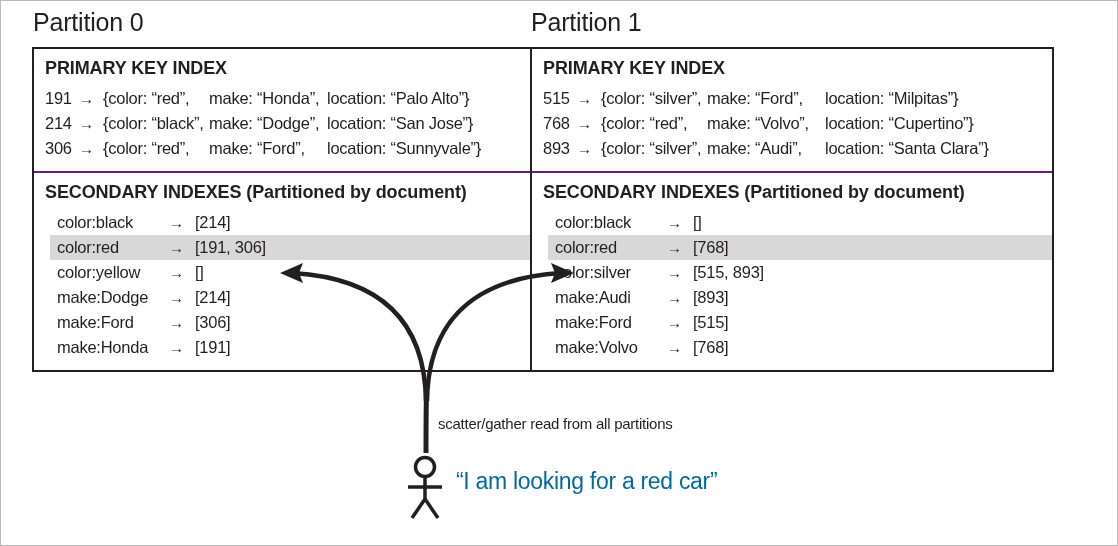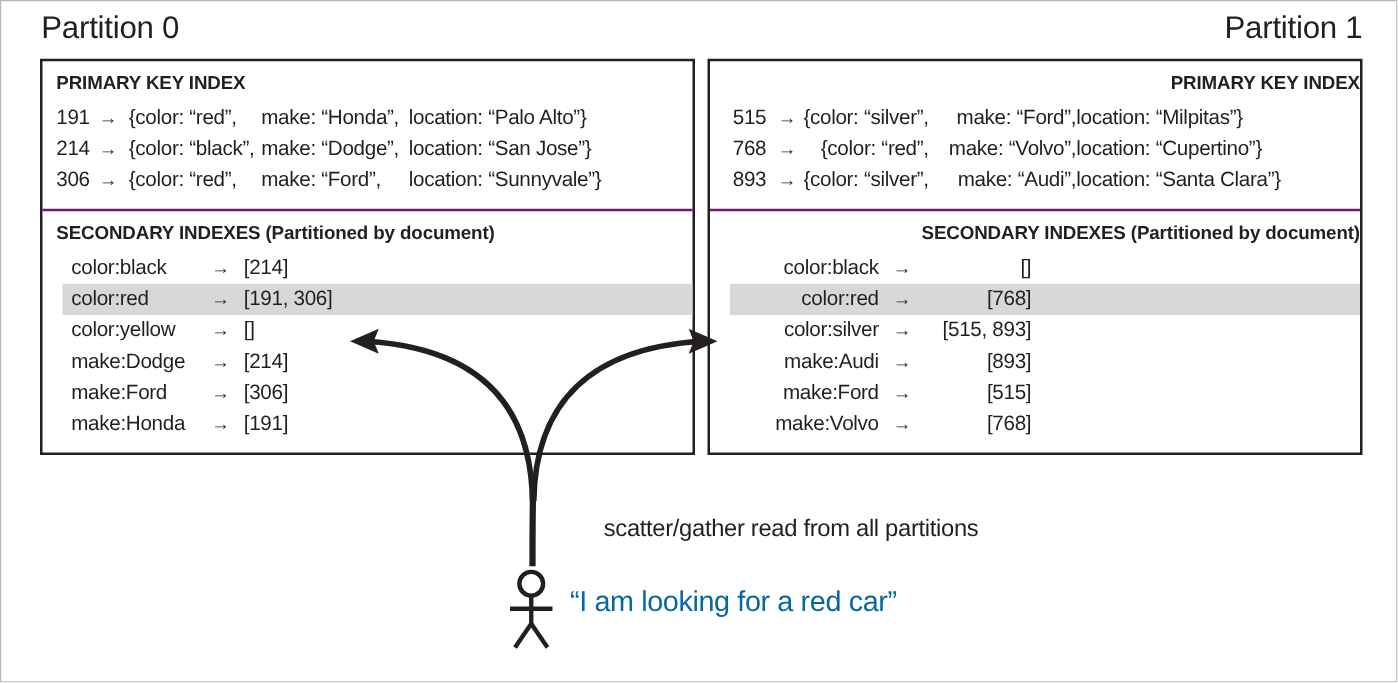--- a/index.html
+++ b/index.html
@@ -16,21 +16,21 @@
     border:1px solid #b9b9b9;
     background:#fff;
     text-decoration:underline;
   }
   
   .partition{
     position:absolute;
     width:524px;
   }
   #partition-0{left:31px;top:6px;}
-  #partition-1{left:565px;top:6px;text-align:right;}
+  #partition-1{left:529px;top:6px;}
 
   .partition-title{
     font-size:25px;
     line-height:30px;
     letter-spacing:-0.2px;
     color:#231f20;
     height:40px;
     padding-left:1px;
     white-space:nowrap;
   }
@@ -40,21 +40,21 @@
     border:2px solid #231f20;
     background:#fff;
   }
   .section{
     padding:9px 0 10px 0;
   }
   .section + .section{
     border-top:2px solid #701a75;
   }
   .section-title{
-    font-size:15px;
+    font-size:18px;
     font-weight:bold;
     letter-spacing:-0.1px;
     padding:0 0 7px 11px;
     white-space:nowrap;
     color:#231f20;
   }
   
   .pk-row{
     display:flex;
     align-items:baseline;
@@ -91,26 +91,25 @@
 
   
   #arrows{
     position:absolute;left:0;top:0;width:1118px;height:546px;
     pointer-events:none;
   }
   
   #scatter-caption{
     position:absolute;
     left:437px;top:413px;
-    font-size:19px;
+    font-size:15px;
     line-height:20px;
     letter-spacing:-0.25px;
     white-space:nowrap;
     color:#231f20;
-    margin-left:45px;
   }
   #user-quote{
     position:absolute;
     left:455px;top:466px;
     font-size:23px;
     line-height:28px;
     letter-spacing:-0.3px;
     white-space:nowrap;
     color:#0369a1;
   }

